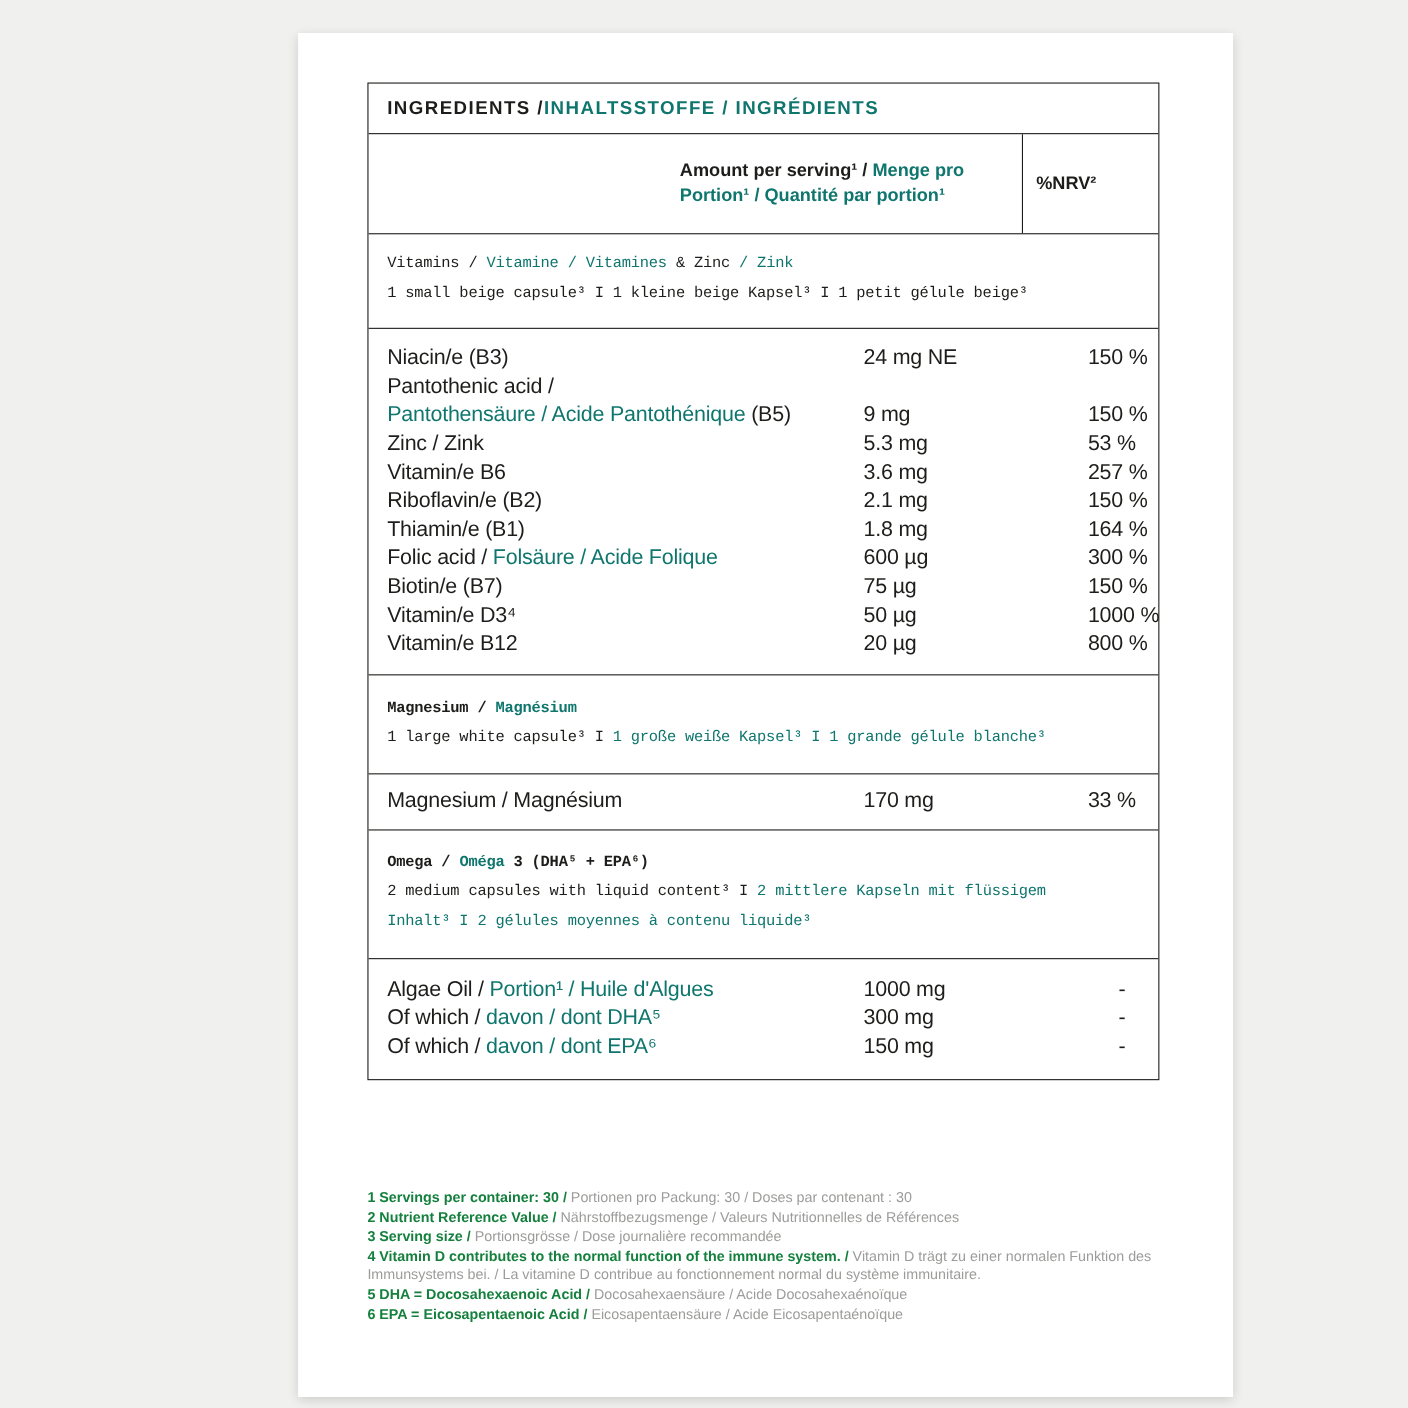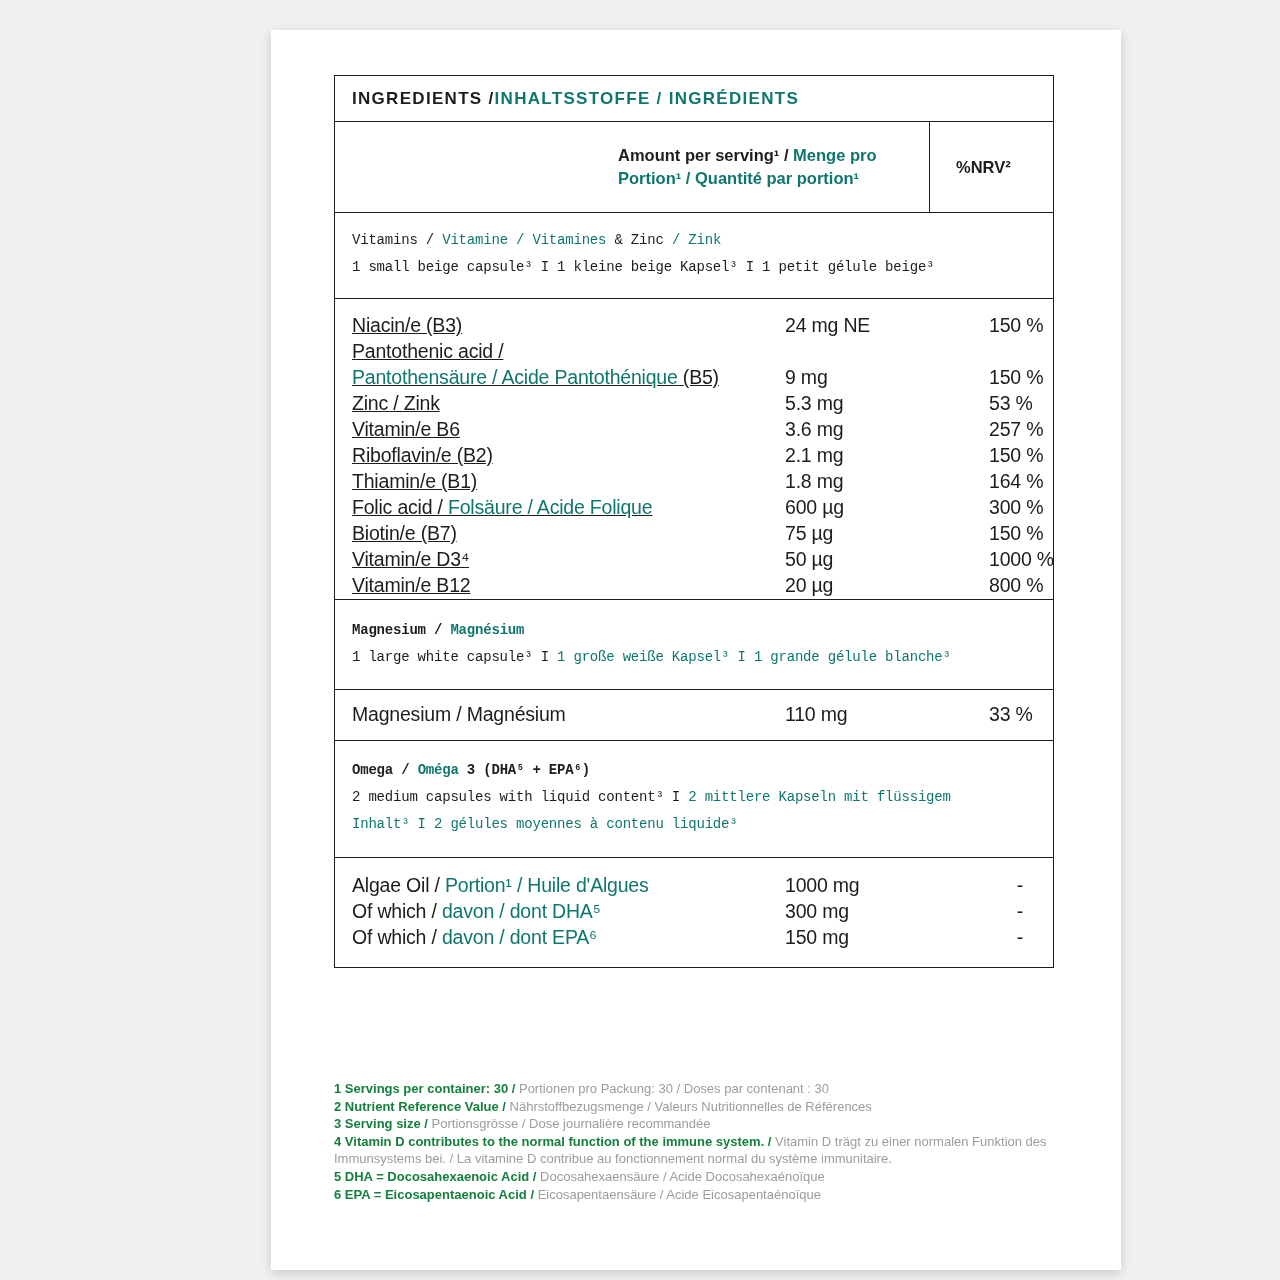--- a/index.html
+++ b/index.html
@@ -31,34 +31,34 @@
   }
   
   .colhead{height:90px;position:relative;}
   .amount-head{
     position:absolute;left:283px;top:50%;transform:translateY(-50%);
     width:280px;font-size:16.5px;line-height:23px;font-weight:bold;
   }
   .nrv-head{
     position:absolute;right:0;top:0;height:100%;width:124px;
     border-left:1.5px solid #1d1d1b;box-sizing:border-box;
-    display:flex;align-items:center;padding-left:26px;
+    display:flex;align-items:center;padding-left:12px;
     font-size:16.5px;font-weight:bold;
   }
   
   .section{font-size:14px;line-height:27px;letter-spacing:-0.2px;font-family:Liberation Mono, monospace;}
   .sec-vit{padding:14px 17px 17px;}
   .sec-mg{padding:17px 17px 18px;}
   .sec-om{padding:16px 17px 19px;}
   .sec-title-bold{font-weight:bold;}
   .sub-nowrap{white-space:nowrap;}
   .sub-mg{max-width:620px;}
   .sub-om{max-width:610px;}
   
-  .rows-vit{padding:13px 0 1px;text-decoration:underline;}
+  .rows-vit{padding:13px 0 15px;}
   .rows-mg{padding:11px 0 13px;}
   .rows-om{padding:14px 0 17px;}
   .row{
     position:relative;padding-left:17px;
     font-size:19.5px;line-height:26px;letter-spacing:-0.2px;
   }
   .row .name{display:inline;}
   .row .amount{position:absolute;left:450px;bottom:0;white-space:nowrap;}
   .row .nrv{position:absolute;left:654px;bottom:0;white-space:nowrap;}
   .row .nrv.dash{width:62px;text-align:center;}
@@ -170,21 +170,21 @@
         <span>Magnesium / </span><span class="gray">Magnésium</span>
       </div>
       <div class="sub-mg">
         <span>1 large white capsule³ I </span><span class="gray">1 große weiße Kapsel³ I 1 grande gélule blanche³</span>
       </div>
     </div>
 
     <div class="block rows-mg">
       <div class="row">
         <span class="name">Magnesium / Magnésium</span>
-        <span class="amount">110 mg</span>
+        <span class="amount">170 mg</span>
         <span class="nrv">33 %</span>
       </div>
     </div>
 
     <div class="block section sec-om">
       <div class="sec-title-bold">
         <span>Omega / </span><span class="gray">Oméga </span><span>3 (DHA⁵ + EPA⁶)</span>
       </div>
       <div class="sub-om">
         <span>2 medium capsules with liquid content³ I </span><span class="gray">2 mittlere Kapseln mit flüssigem Inhalt³ I 2 gélules moyennes à contenu liquide³</span>

